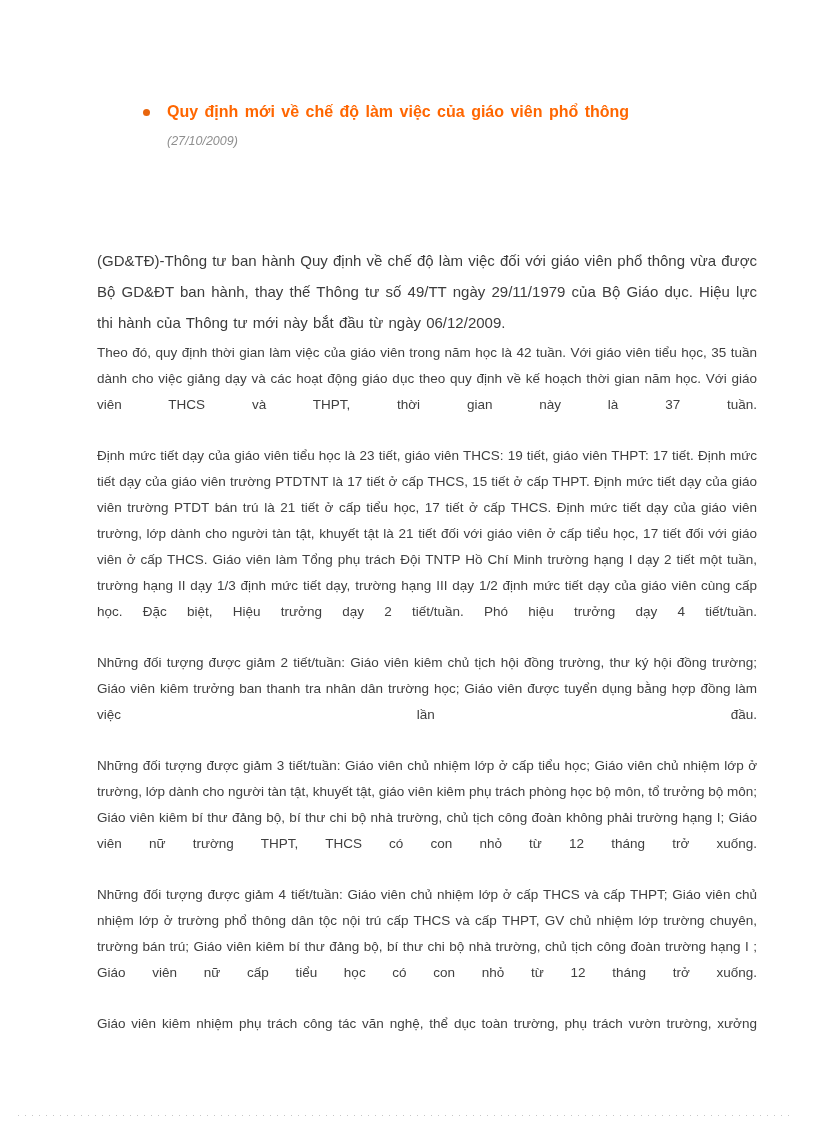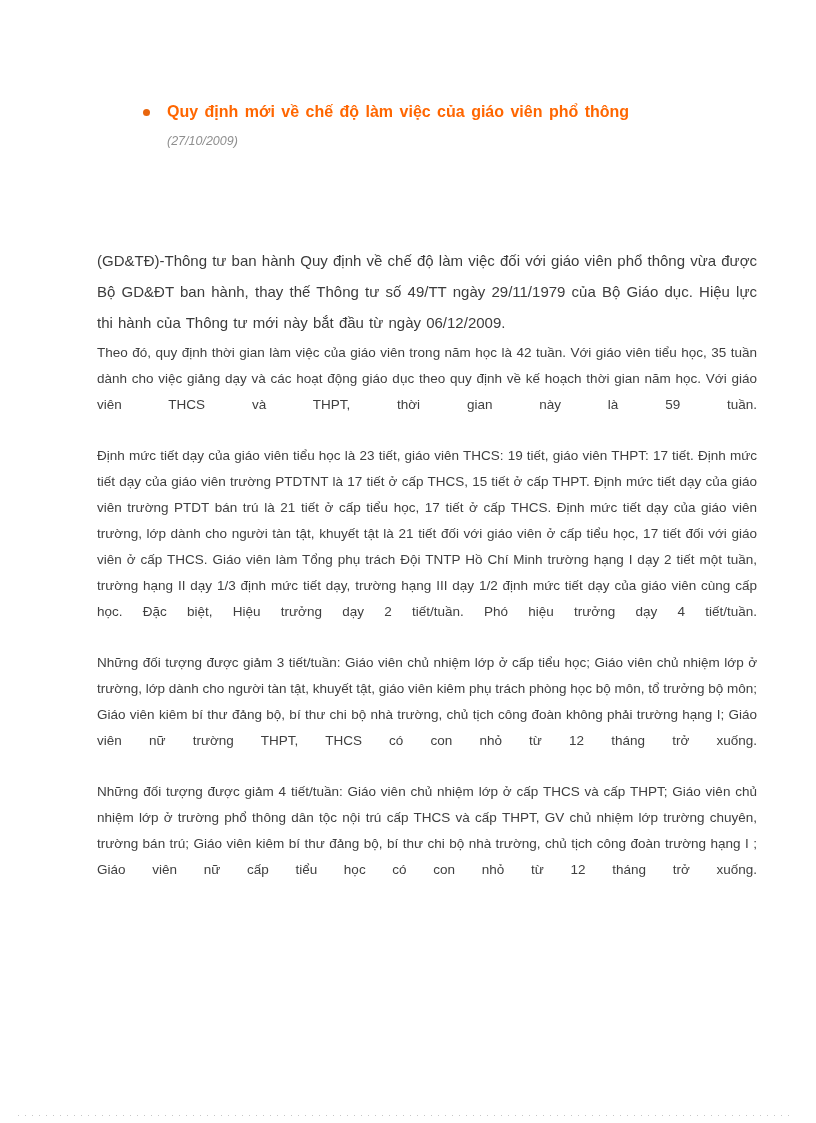--- a/index.html
+++ b/index.html
@@ -93,26 +93,28 @@
     <div class="news-item">
       <div class="title-row">
         <span class="bullet"></span>
         <a class="title-link">Quy định mới về chế độ làm việc của giáo viên phổ thông</a>
       </div>
       <div class="date-line">(27/10/2009)</div>
     </div>
 
     <p class="lead">(GD&amp;TĐ)-Thông tư ban hành Quy định về chế độ làm việc đối với giáo viên phổ thông vừa được Bộ GD&amp;ĐT ban hành, thay thế Thông tư số 49/TT ngày 29/11/1979 của Bộ Giáo dục. Hiệu lực thi hành của Thông tư mới này bắt đầu từ ngày 06/12/2009.</p>
 
-    <p class="body-para first">Theo đó, quy định thời gian làm việc của giáo viên trong năm học là 42 tuần. Với giáo viên tiểu học, 35 tuần dành cho việc giảng dạy và các hoạt động giáo dục theo quy định về kế hoạch thời gian năm học. Với giáo viên THCS và THPT, thời gian này là 59 tuần.</p>
+    <p class="body-para first">Theo đó, quy định thời gian làm việc của giáo viên trong năm học là 42 tuần. Với giáo viên tiểu học, 35 tuần dành cho việc giảng dạy và các hoạt động giáo dục theo quy định về kế hoạch thời gian năm học. Với giáo viên THCS và THPT, thời gian này là 37 tuần.</p>
 
     <p class="body-para">Định mức tiết dạy của giáo viên tiểu học là 23 tiết, giáo viên THCS: 19 tiết, giáo viên THPT: 17 tiết. Định mức tiết dạy của giáo viên trường PTDTNT là 17 tiết ở cấp THCS, 15 tiết ở cấp THPT. Định mức tiết dạy của giáo viên trường PTDT bán trú là 21 tiết ở cấp tiểu học, 17 tiết ở cấp THCS. Định mức tiết dạy của giáo viên trường, lớp dành cho người tàn tật, khuyết tật là 21 tiết đối với giáo viên ở cấp tiểu học, 17 tiết đối với giáo viên ở cấp THCS. Giáo viên làm Tổng phụ trách Đội TNTP Hồ Chí Minh trường hạng I dạy 2 tiết một tuần, trường hạng II dạy 1/3 định mức tiết dạy, trường hạng III dạy 1/2 định mức tiết dạy của giáo viên cùng cấp học. Đặc biệt, Hiệu trưởng dạy 2 tiết/tuần. Phó hiệu trưởng dạy 4 tiết/tuần.</p>
 
+    <p class="body-para">Những đối tượng được giảm 2 tiết/tuần: Giáo viên kiêm chủ tịch hội đồng trường, thư ký hội đồng trường; Giáo viên kiêm trưởng ban thanh tra nhân dân trường học; Giáo viên được tuyển dụng bằng hợp đồng làm việc lần đầu.</p>
 
     <p class="body-para">Những đối tượng được giảm 3 tiết/tuần: Giáo viên chủ nhiệm lớp ở cấp tiểu học; Giáo viên chủ nhiệm lớp ở trường, lớp dành cho người tàn tật, khuyết tật, giáo viên kiêm phụ trách phòng học bộ môn, tổ trưởng bộ môn; Giáo viên kiêm bí thư đảng bộ, bí thư chi bộ nhà trường, chủ tịch công đoàn không phải trường hạng I; Giáo viên nữ trường THPT, THCS có con nhỏ từ 12 tháng trở xuống.</p>
 
     <p class="body-para">Những đối tượng được giảm 4 tiết/tuần: Giáo viên chủ nhiệm lớp ở cấp THCS và cấp THPT; Giáo viên chủ nhiệm lớp ở trường phổ thông dân tộc nội trú cấp THCS và cấp THPT, GV chủ nhiệm lớp trường chuyên, trường bán trú; Giáo viên kiêm bí thư đảng bộ, bí thư chi bộ nhà trường, chủ tịch công đoàn trường hạng I ; Giáo viên nữ cấp tiểu học có con nhỏ từ 12 tháng trở xuống.</p>
 
+    <p class="body-para">Giáo viên kiêm nhiệm phụ trách công tác văn nghệ, thể dục toàn trường, phụ trách vườn trường, xưởng</p>
 
   </div>
 
   <div class="bottom-divider"></div>
 </div>
 
 </body></html>

